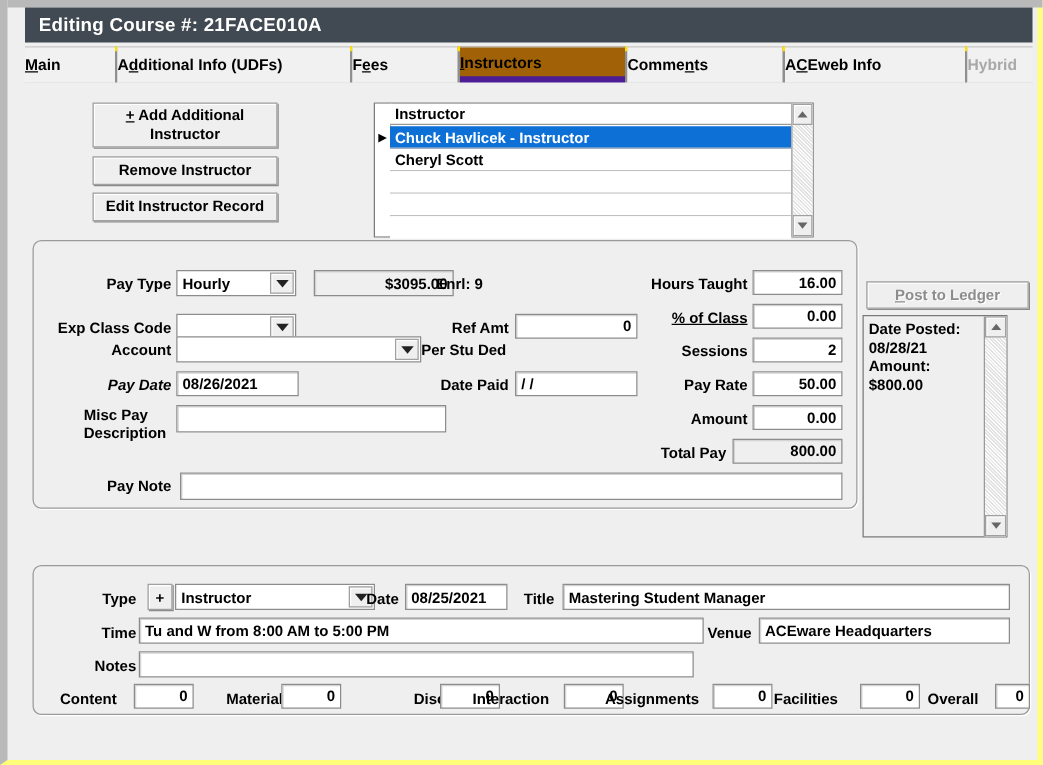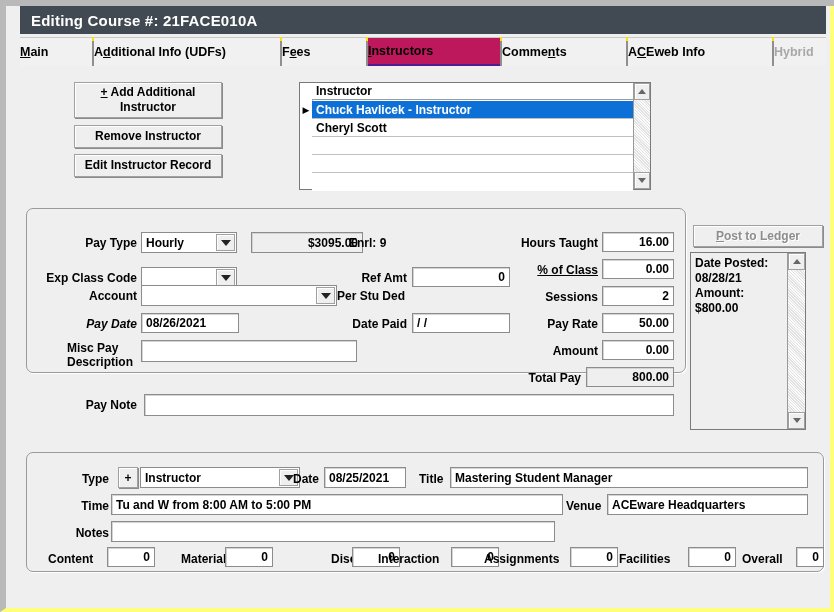--- a/index.html
+++ b/index.html
@@ -35,21 +35,21 @@
   .tab{
     position:absolute;top:0;height:30px;
     background:#f1f1f1;
     border-top:1px solid #c8c8c8;
     border-bottom:1px solid #c8c8c8;
     display:flex;align-items:center;
     font-weight:bold;font-size:12.5px;color:#000;
     box-sizing:border-box;
   }
   .tab .u{text-decoration:underline;}
-  .tab.sel{background:#be185d;border-bottom:3px solid #4c1d95;}
+  .tab.sel{background:#a16207;border-bottom:6px solid #4c1d95;}
   .tab.disabled{color:#a8a8a8;}
   .tabdiv{position:absolute;top:0;width:2px;height:30px;background:#8f8f8f;}
   .tabdiv:after{content:"";position:absolute;left:0;top:0;width:2px;height:4px;background:#ffe000;}
   .tabstrip-base{position:absolute;left:14px;top:66px;width:806px;height:2px;background:#efefef;}
 
   
   .btn{
     position:absolute;background:#efefef;
     border:1px solid #a0a0a0;
     box-shadow: inset 1px 1px 0 #ffffff, 1px 1px 0 #8b8b8b;
@@ -235,21 +235,21 @@
     <div class="sbar">
       <div class="sbtn up">
         <div class="arrow-up"></div>
       </div>
       <div class="sbtn dn">
         <div class="arrow-dn"></div>
       </div>
     </div>
   </div>
 
-  <div class="groupbox" style="left:20px;top:208px;width:660px;height:165px;">
+  <div class="groupbox" style="left:20px;top:192px;width:660px;height:215px;">
 
     <div class="lbl r" style="left:20px;top:27px;width:90px;">Pay Type</div>
     <div class="combo" style="left:114px;top:23px;width:96px;height:21px;">
       <span>Hourly</span>
       <span class="cbtn">
           <span class="arrow-dn"></span>
         </span>
     </div>
     <div class="fld ro num" style="left:224px;top:23px;width:112px;height:21px;">
       <span>$3095.00</span>

